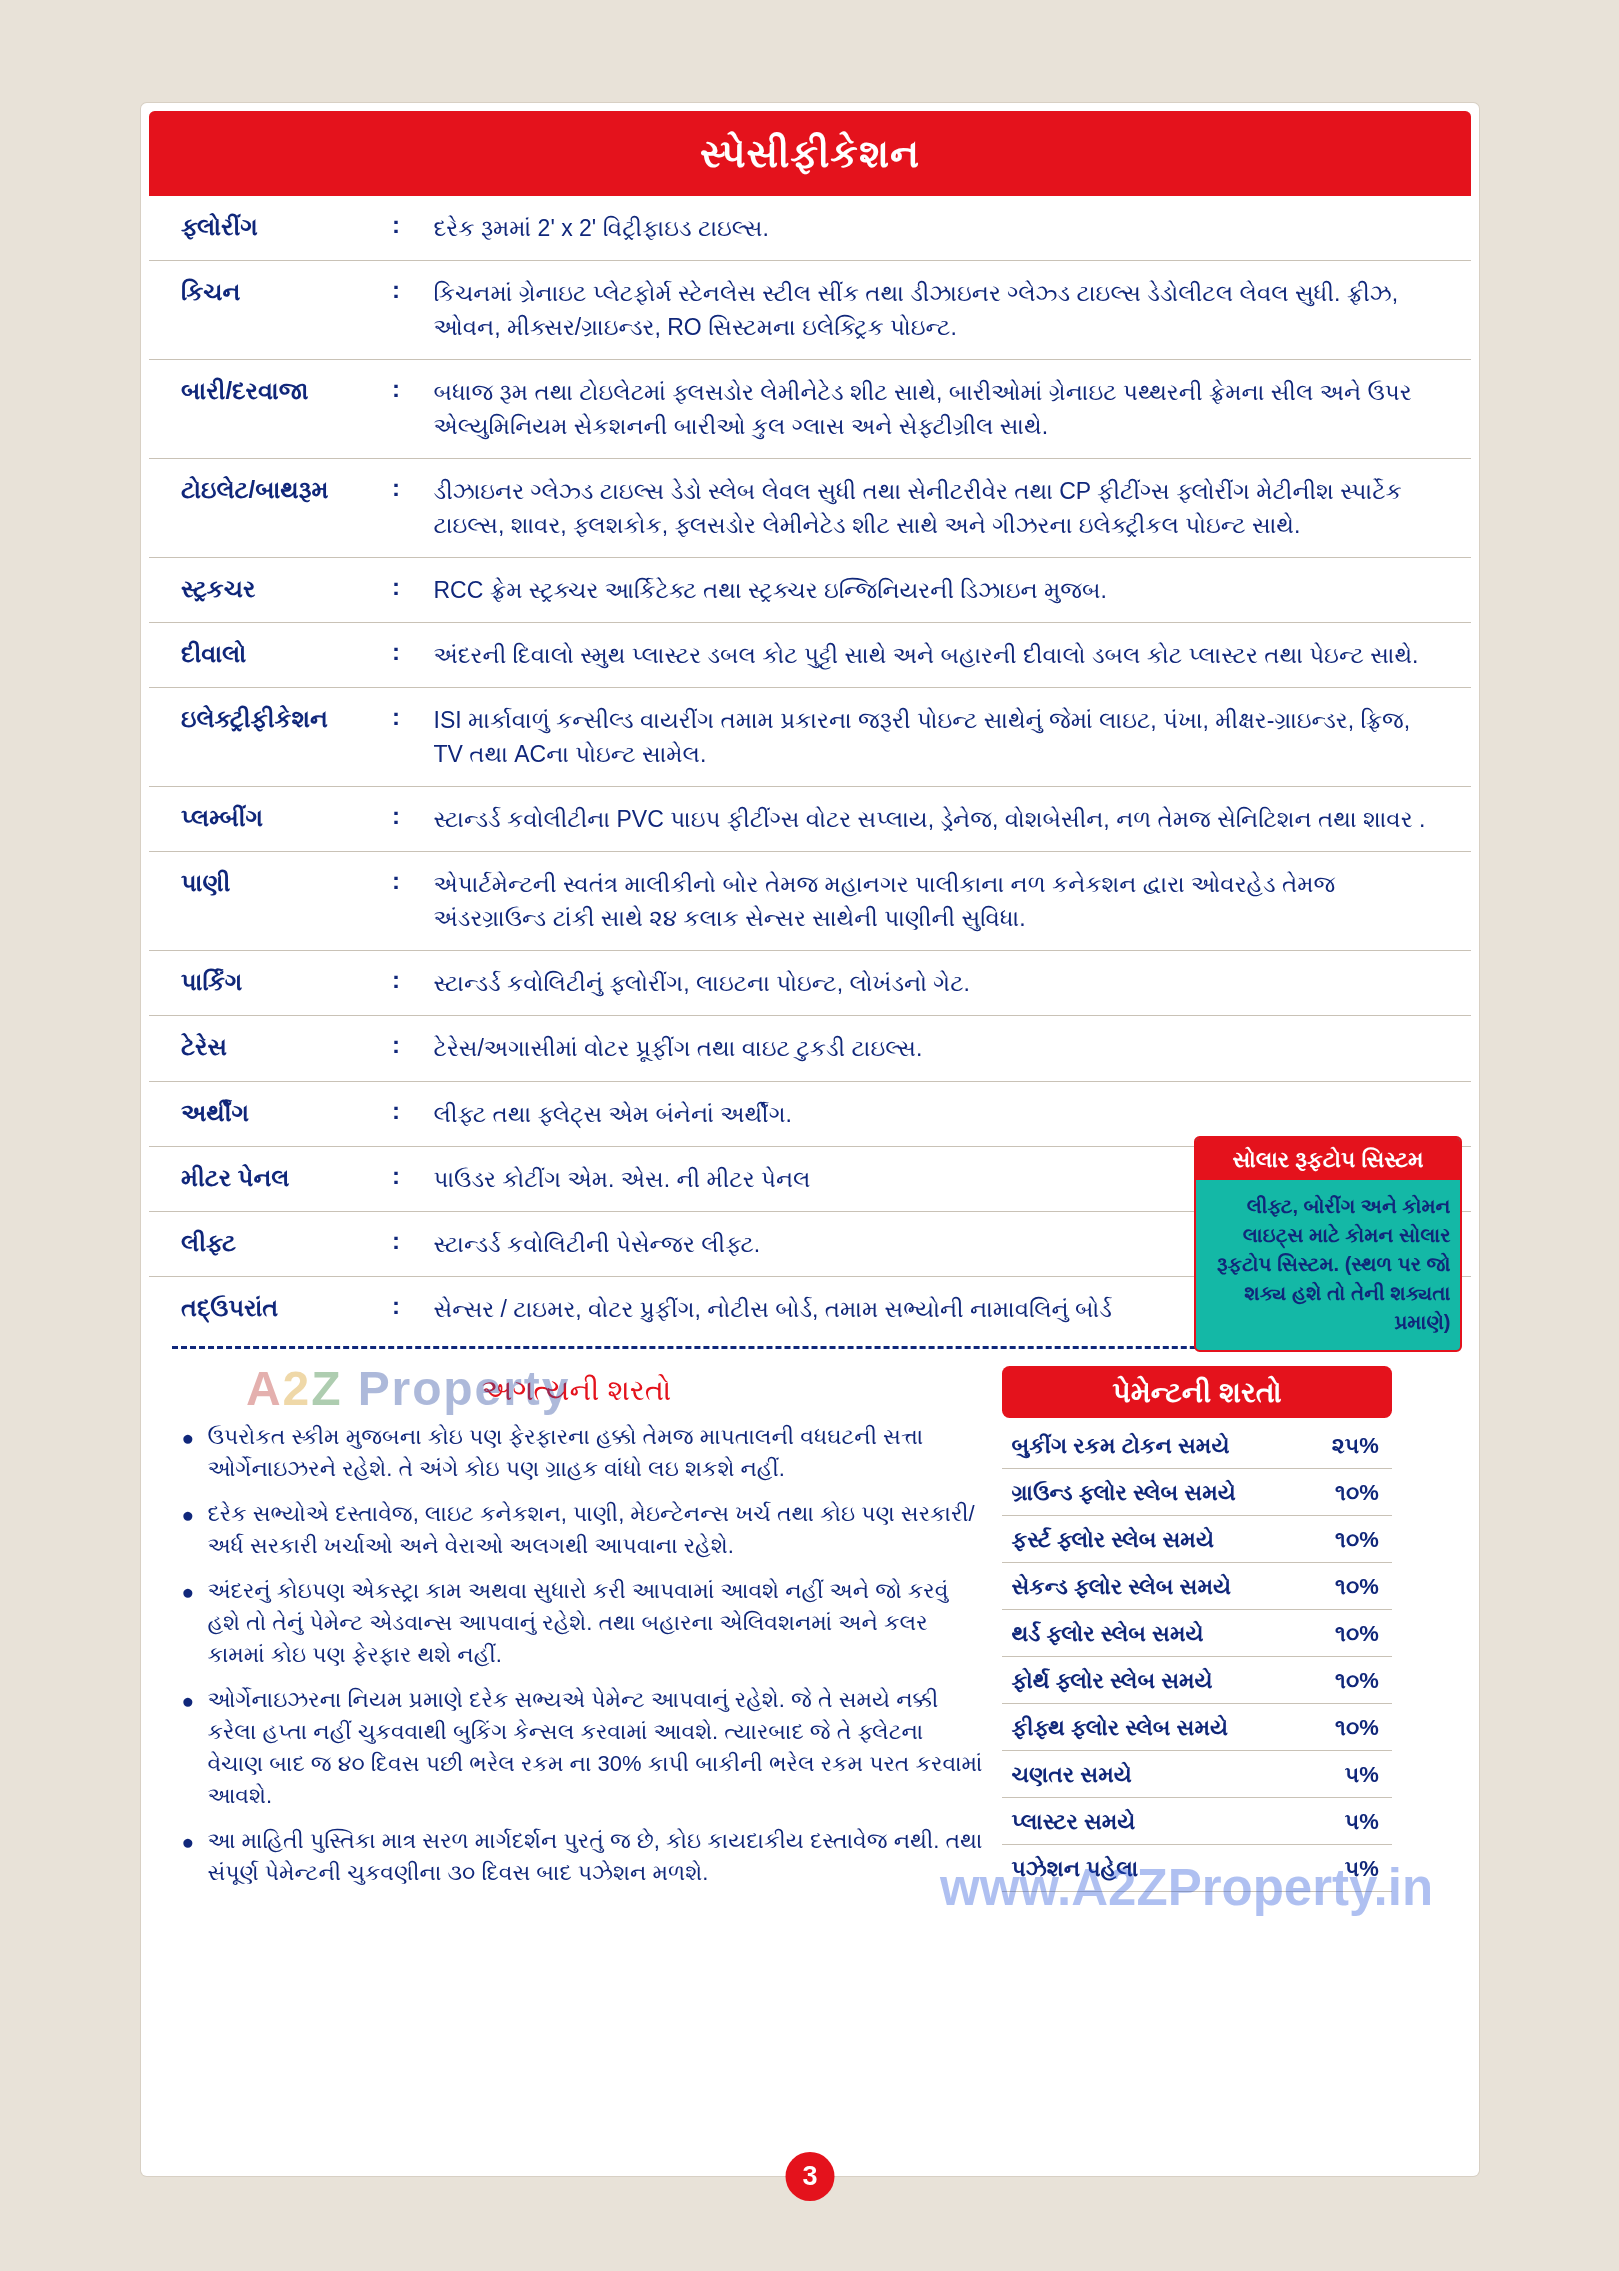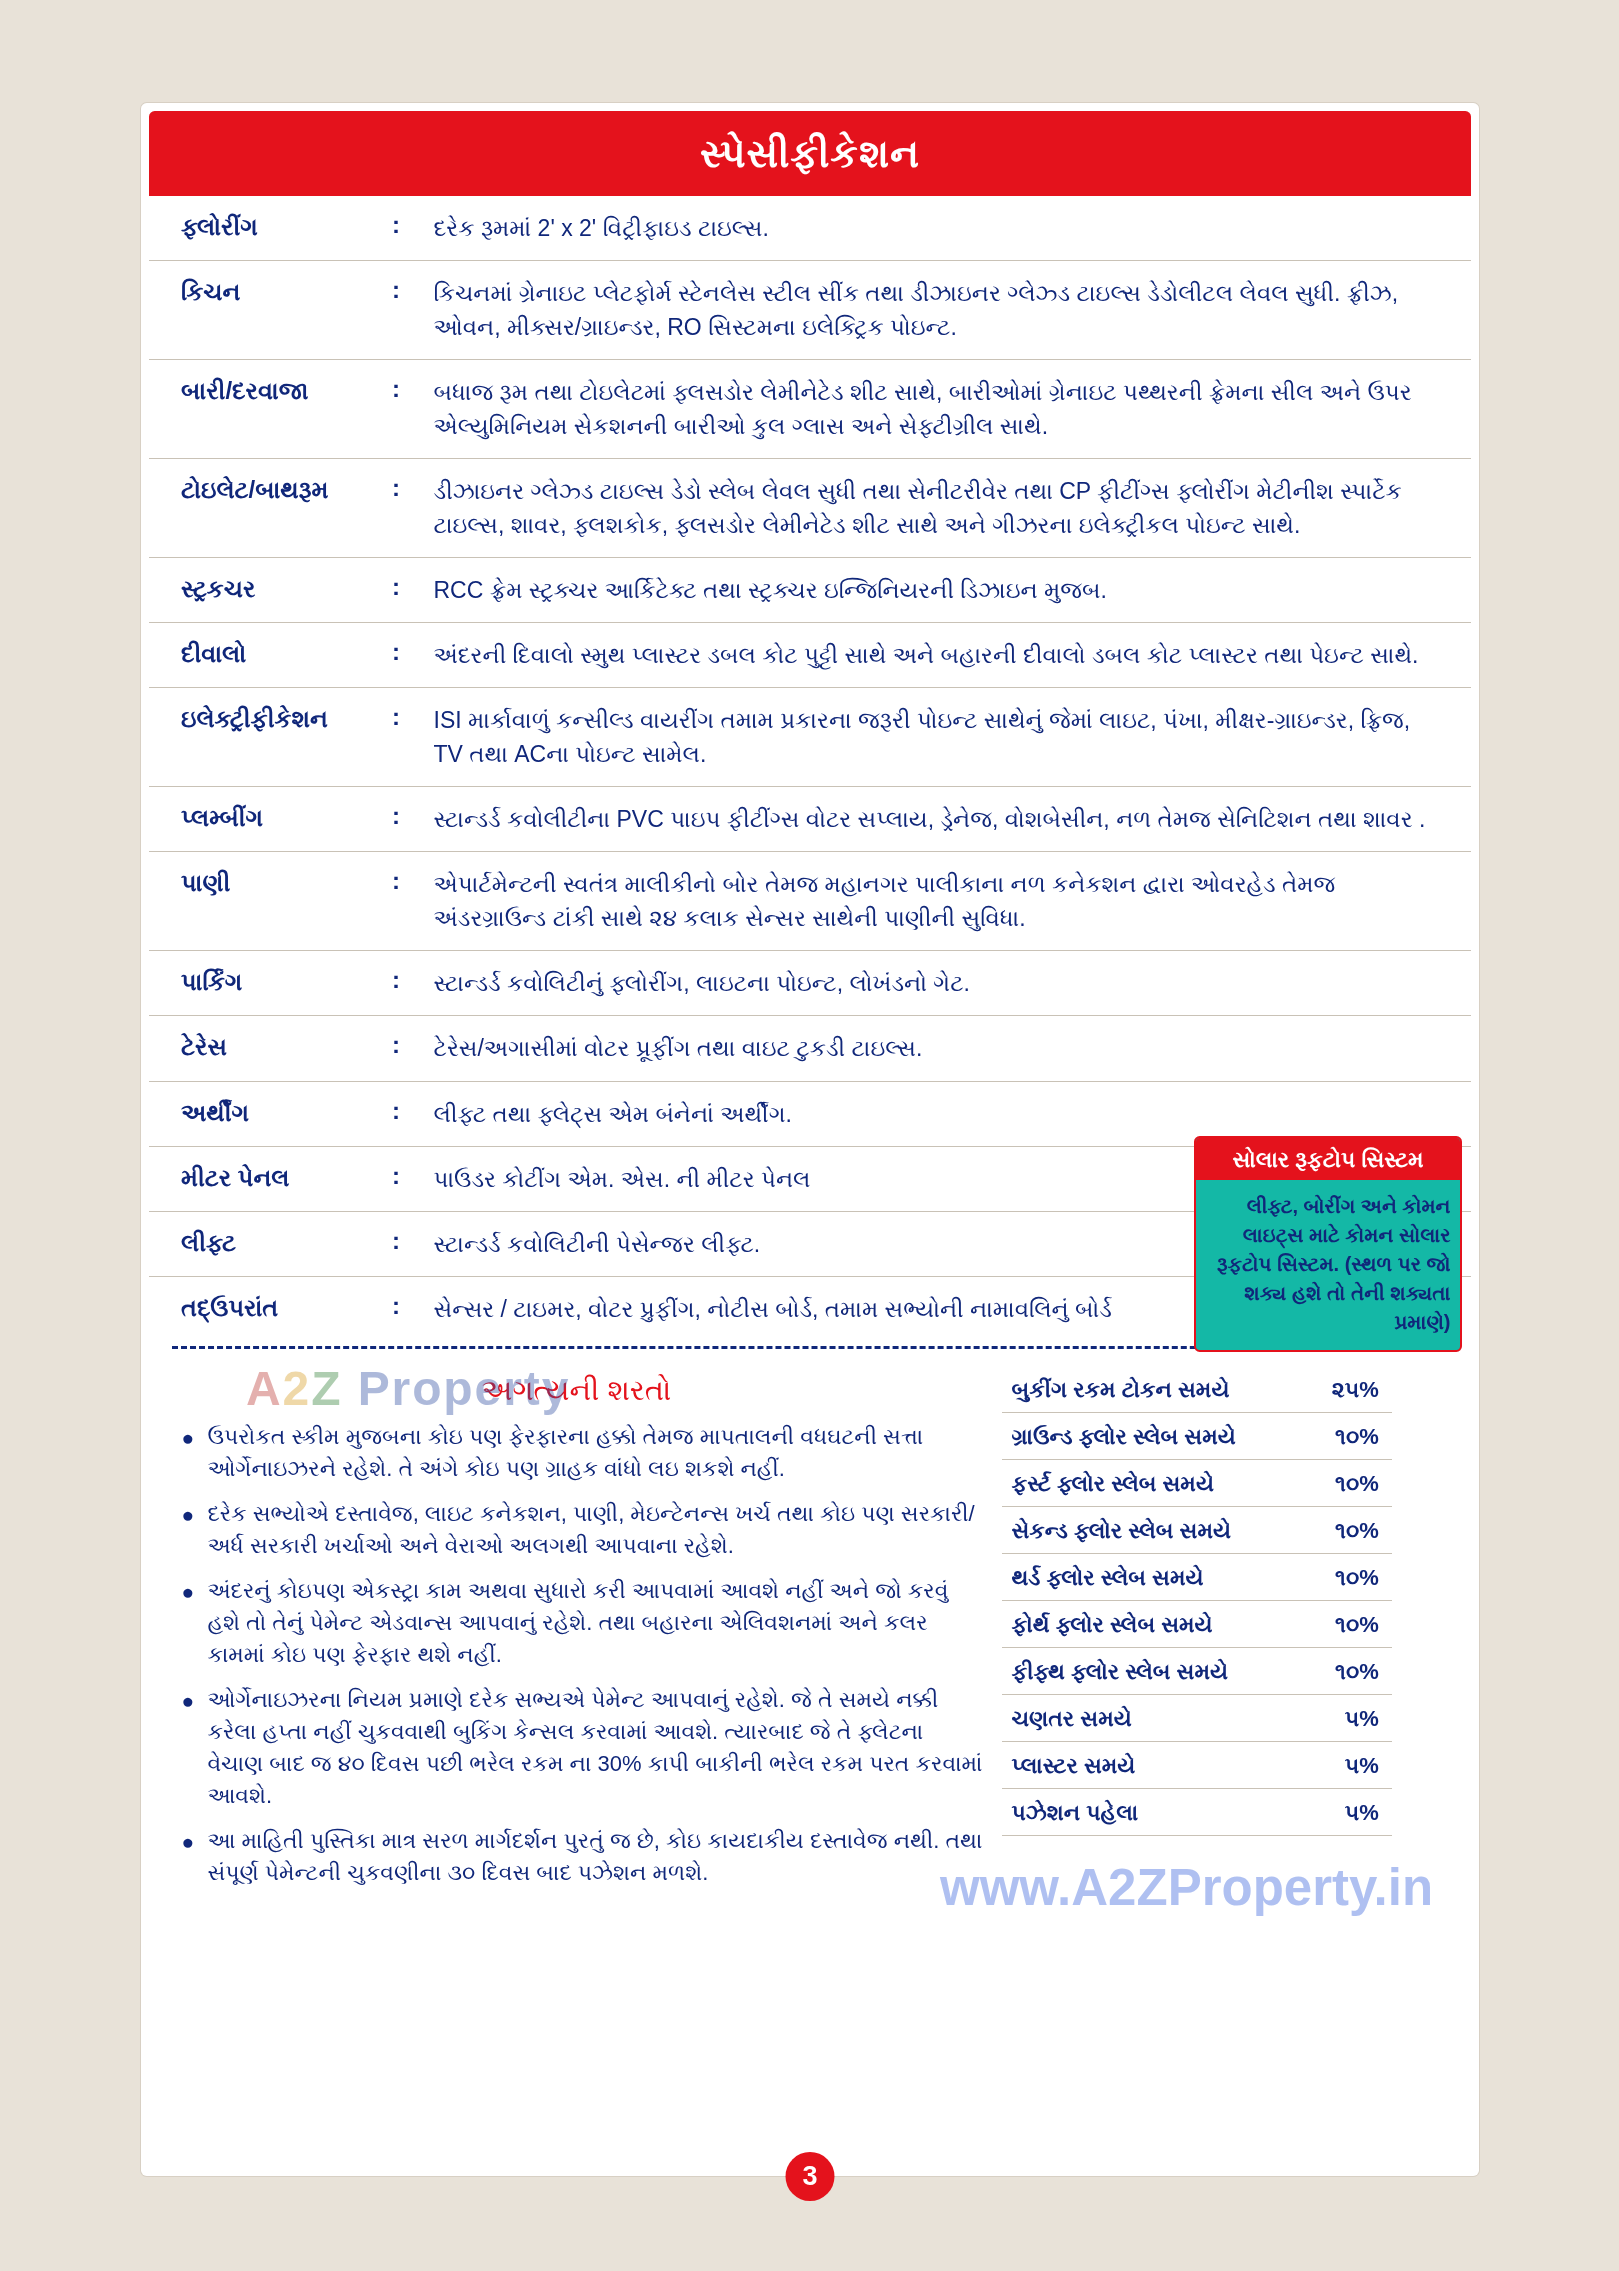--- a/index.html
+++ b/index.html
@@ -317,20 +317,21 @@
             <span>ઓર્ગેનાઇઝરના નિયમ પ્રમાણે દરેક સભ્યએ પેમેન્ટ આપવાનું રહેશે. જે તે સમયે નક્કી કરેલા હપ્તા નહીં ચુકવવાથી બુકિંગ કેન્સલ કરવામાં આવશે. ત્યારબાદ જે તે ફ્લેટના વેચાણ બાદ જ ૪૦ દિવસ પછી ભરેલ રકમ ના 30% કાપી બાકીની ભરેલ રકમ પરત કરવામાં આવશે.</span>
           </li>
           <li>
             <span class="bullet">●</span>
             <span>આ માહિતી પુસ્તિકા માત્ર સરળ માર્ગદર્શન પુરતું જ છે, કોઇ કાયદાકીય દસ્તાવેજ નથી. તથા સંપૂર્ણ પેમેન્ટની ચુકવણીના ૩૦ દિવસ બાદ પઝેશન મળશે.</span>
           </li>
         </ul>
       </div>
 
       <div class="pay-col">
+        <div class="pay-title">પેમેન્ટની શરતો</div>
         <table class="pay-table">
           <tbody>
             <tr>
               <td>બુકીંગ રકમ ટોકન સમયે</td>
               <td class="amt">૨૫%</td>
             </tr>
             <tr>
               <td>ગ્રાઉન્ડ ફ્લોર સ્લેબ સમયે</td>
               <td class="amt">૧૦%</td>
             </tr>

